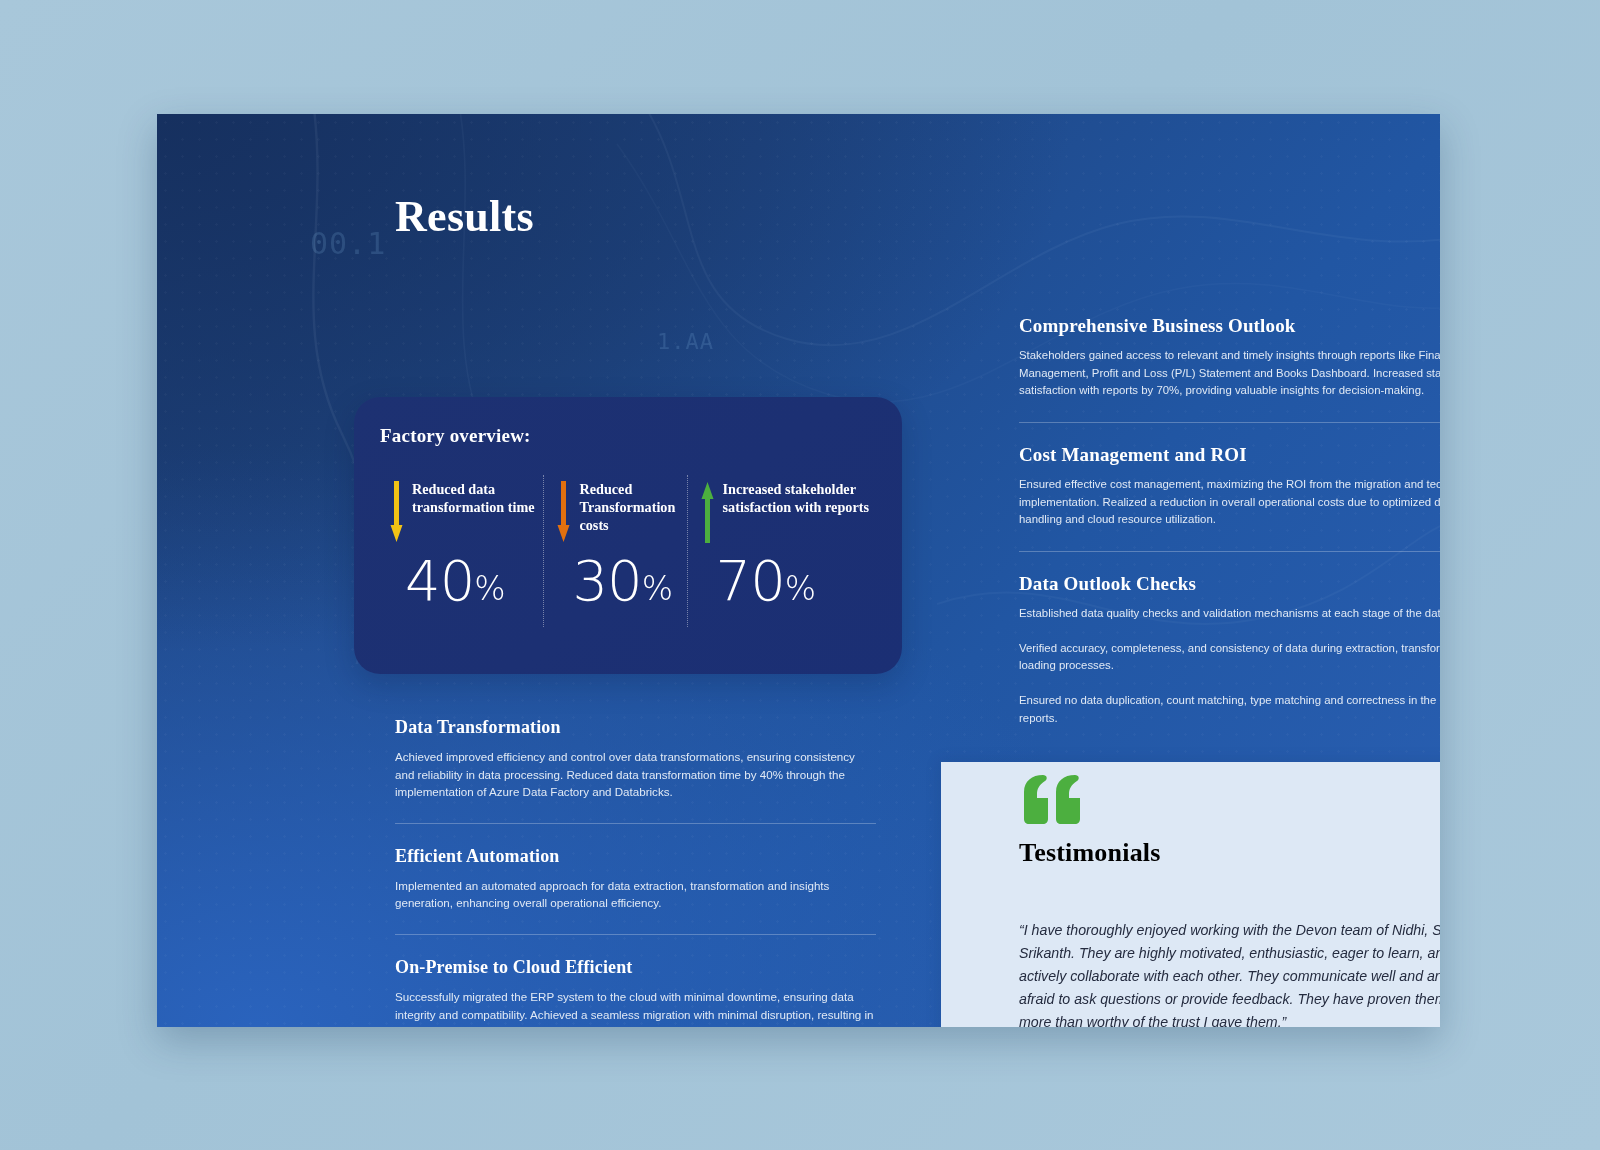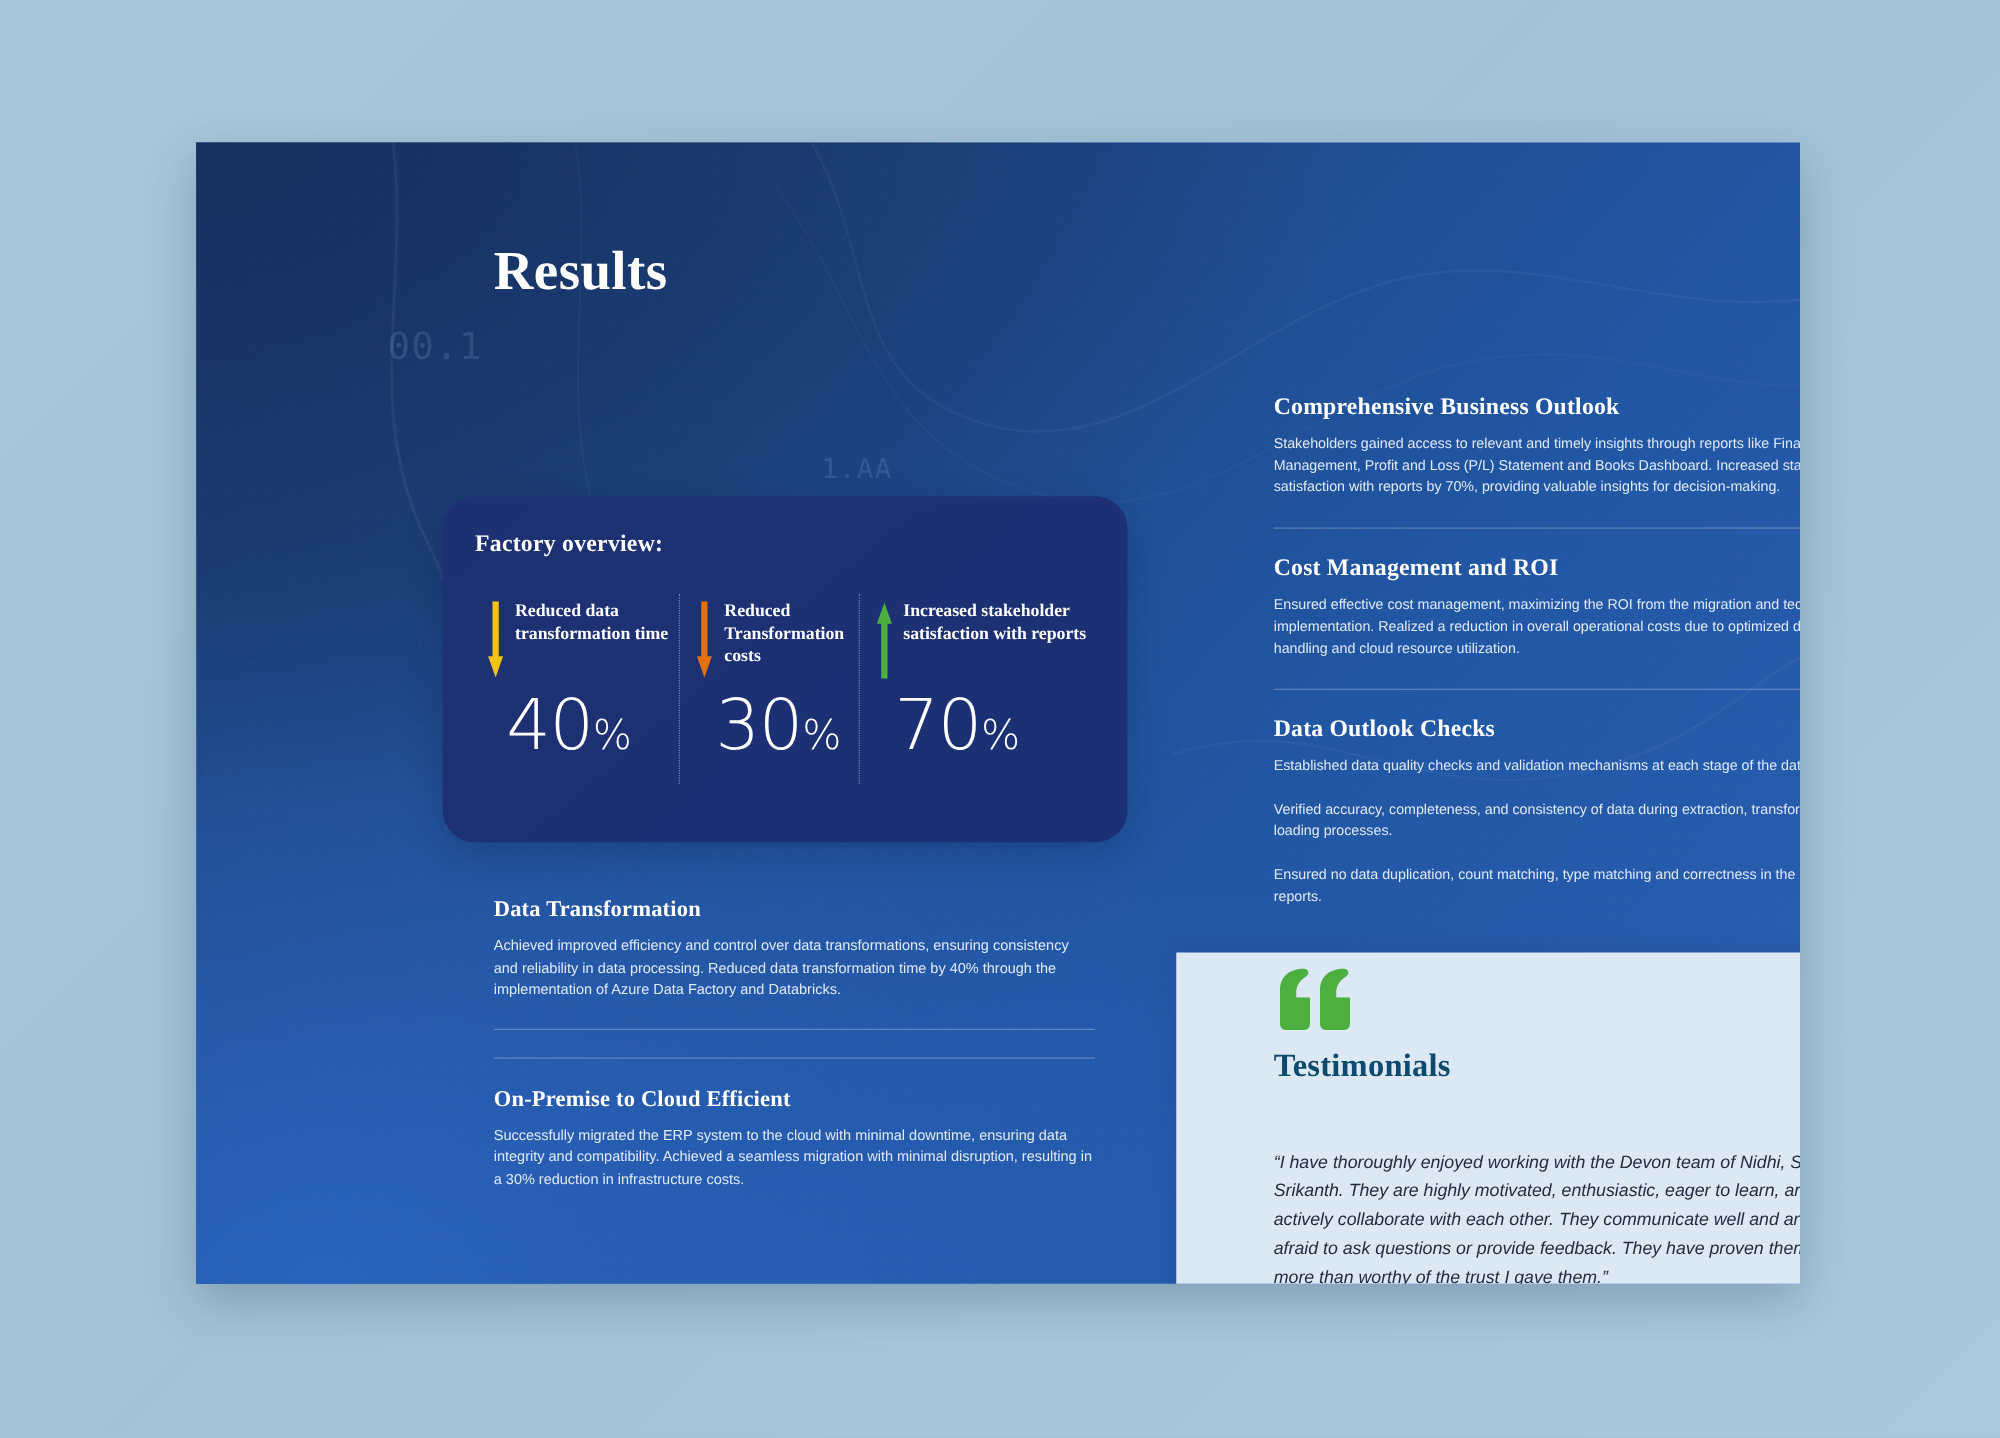--- a/index.html
+++ b/index.html
@@ -48,21 +48,20 @@
     background-size: 17px 17px;
     opacity: .55;
   }
   .deco-num {
     position: absolute;
     font-family: "DejaVu Sans Mono", monospace;
     color: rgba(150,200,245,.17);
     letter-spacing: 1px;
     pointer-events: none;
     user-select: none;
-    margin-top: 34px;
   }
   #deco-num-1 { left: 153px; top: 112px; font-size: 30px; }
   #deco-num-2 { left: 500px; top: 215px; font-size: 22px; }
 
   
   #left-col {
     position: absolute;
     left: 238px;
     top: 80px;
     width: 500px;
@@ -219,21 +218,21 @@
     left: 79px;
     top: 12px;
   }
   #testimonials-title {
     position: absolute;
     left: 78px;
     top: 76px;
     font-family: "Liberation Serif", serif;
     font-weight: 700;
     font-size: 26px;
-    color: #0c4a6e;
+    color: #000000;
     letter-spacing: .2px;
   }
   #testimonial-quote {
     position: absolute;
     left: 78px;
     top: 157px;
     width: 490px;
     font-family: "Liberation Sans", sans-serif;
     font-style: italic;
     font-size: 14.2px;
@@ -315,20 +314,24 @@
     </div>
 
     <div id="left-sections">
 
       <div class="section-block">
         <div class="section-title">Data Transformation</div>
         <div class="section-body">Achieved improved efficiency and control over data transformations, ensuring consistency and reliability in data processing. Reduced data transformation time by 40% through the implementation of Azure Data Factory and Databricks.</div>
       </div>
       <hr class="hr-line">
 
+      <div class="section-block">
+        <div class="section-title">Efficient Automation</div>
+        <div class="section-body">Implemented an automated approach for data extraction, transformation and insights generation, enhancing overall operational efficiency.</div>
+      </div>
       <hr class="hr-line">
 
       <div class="section-block">
         <div class="section-title">On-Premise to Cloud Efficient</div>
         <div class="section-body">Successfully migrated the ERP system to the cloud with minimal downtime, ensuring data integrity and compatibility. Achieved a seamless migration with minimal disruption, resulting in a 30% reduction in infrastructure costs.</div>
       </div>
 
     </div>
 
     <div id="right-sections">

